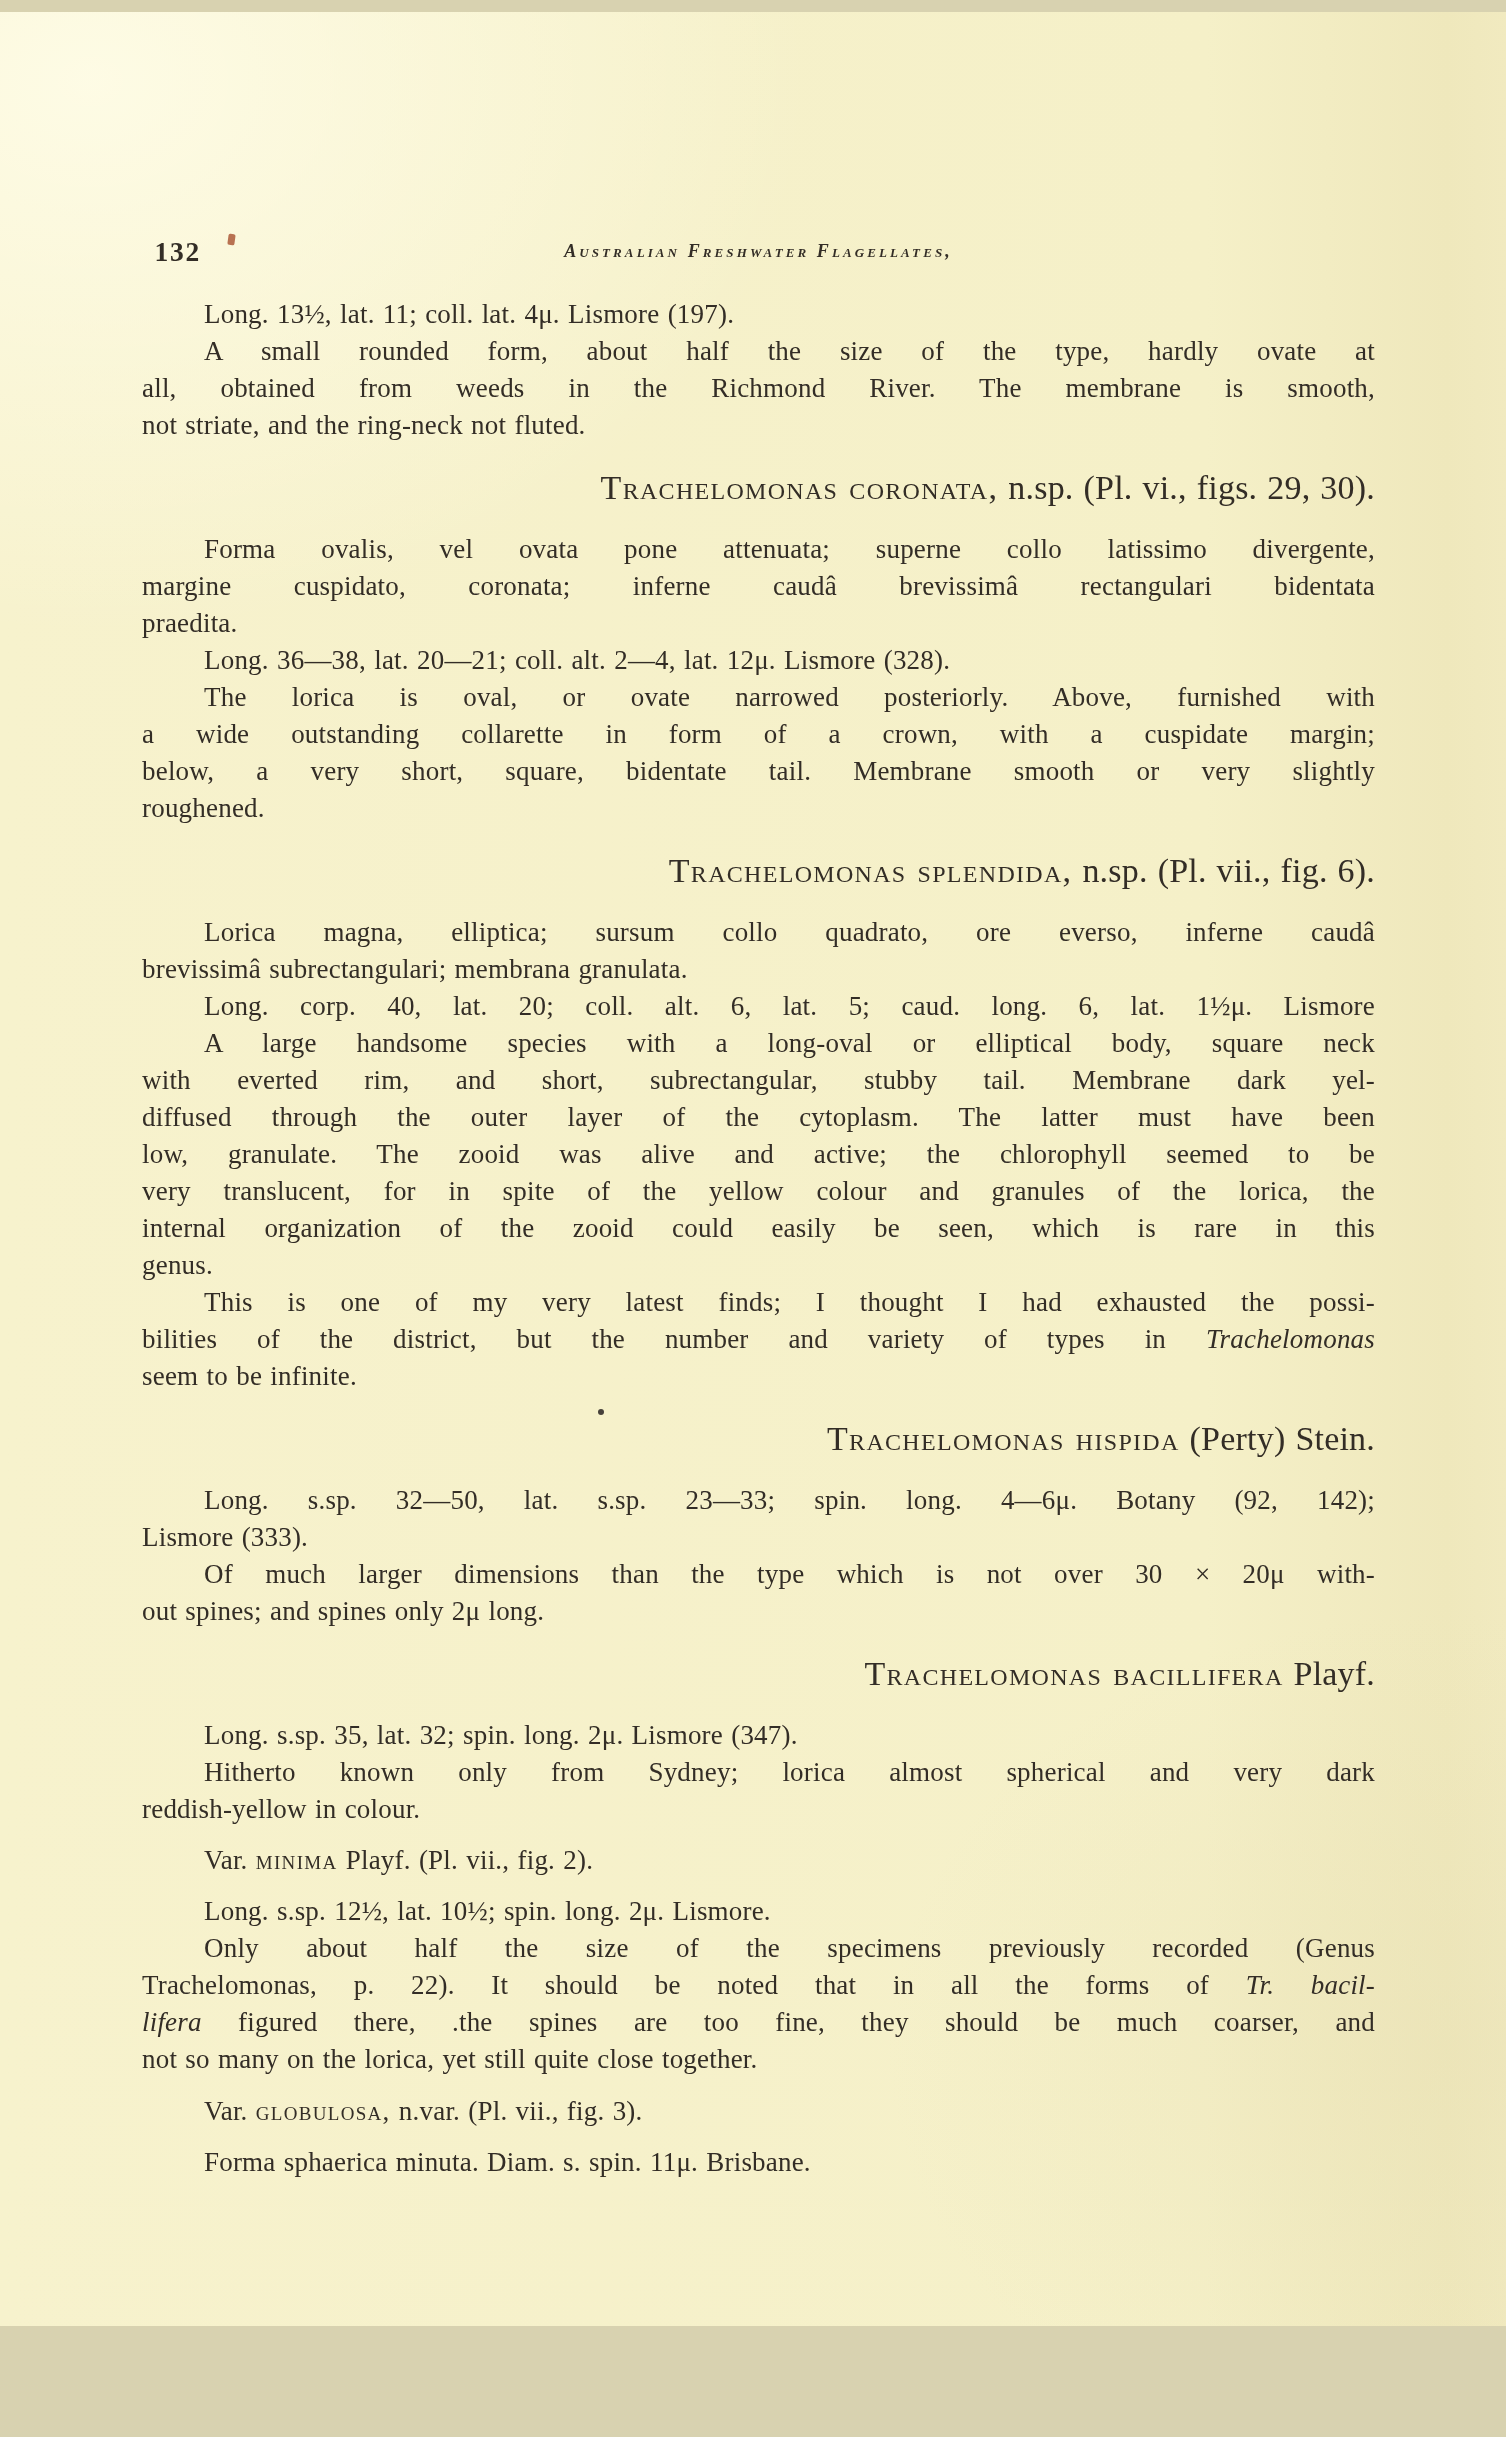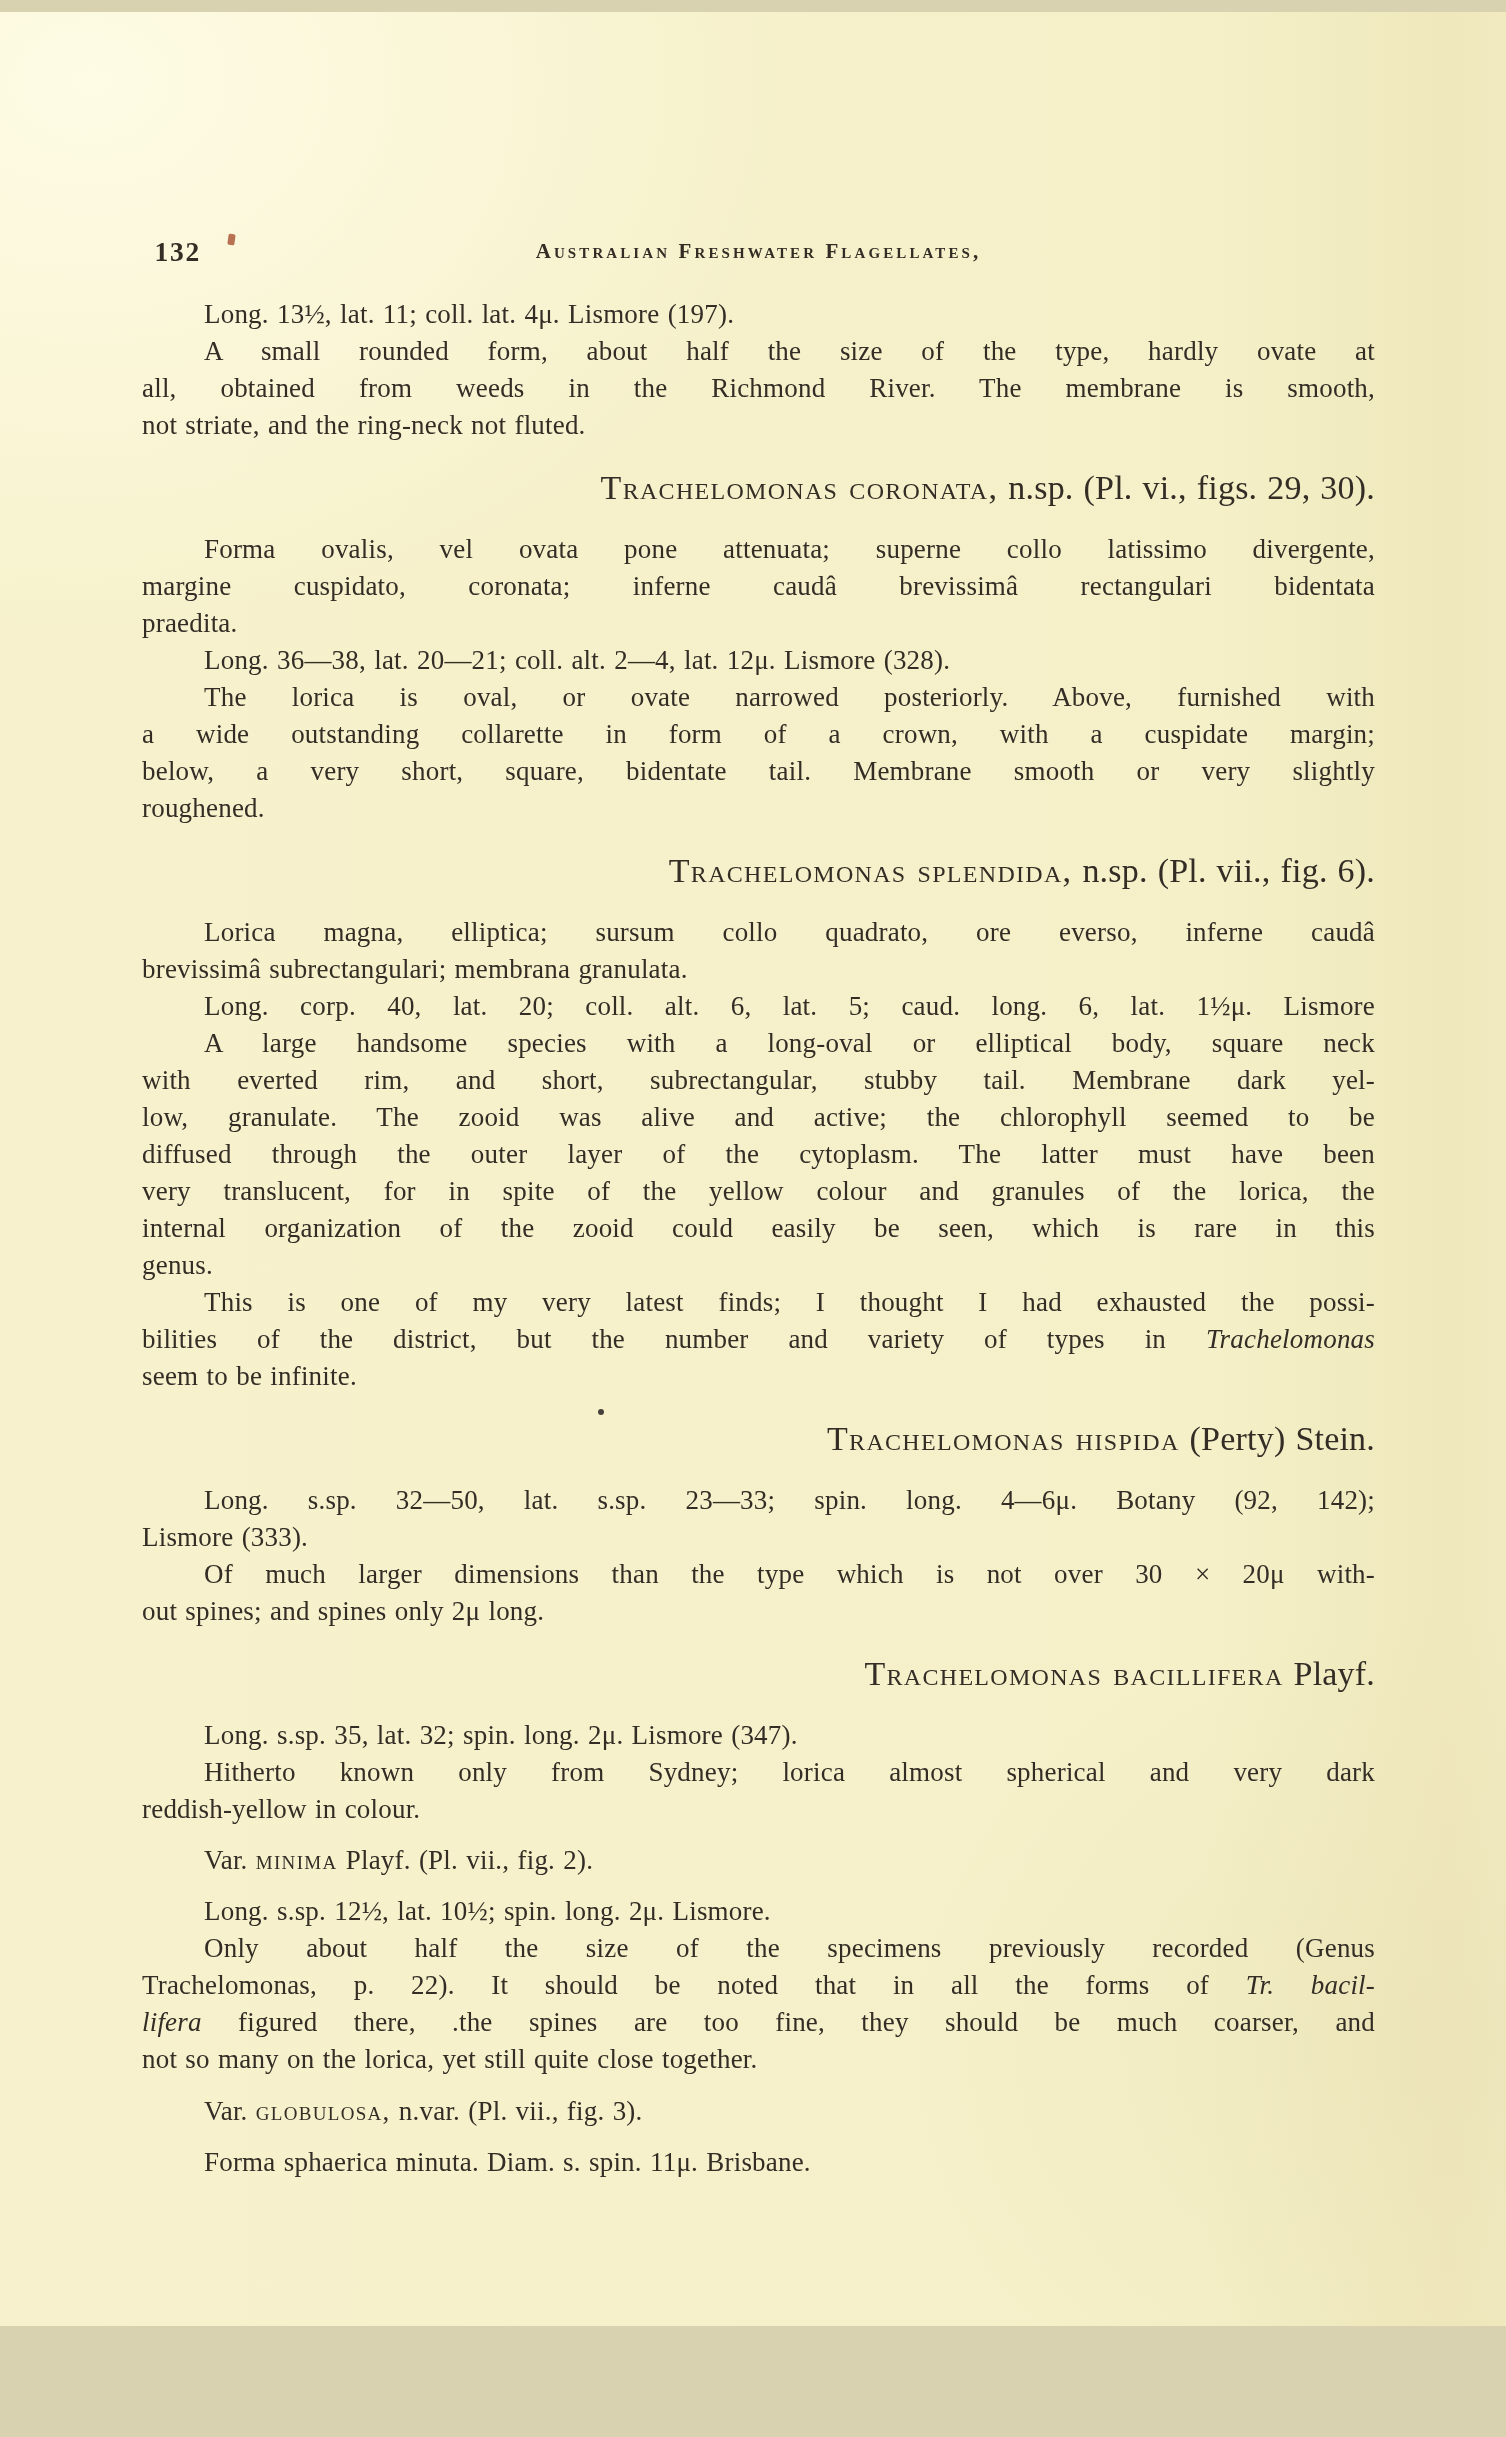--- a/index.html
+++ b/index.html
@@ -31,22 +31,23 @@
     position: absolute; left: 86px; top: 1.8px;
     width: 7.1px; height: 10.7px;
     background: #a8502e; opacity: .8;
     border-radius: 1.8px;
     transform: rotate(8deg);
   }
   .runhead {
     text-align: center;
     font-variant: small-caps;
     font-weight: bold;
-    font-size: 21px;
+    font-size: 18px;
     letter-spacing: 3.1px;
+    font-style: italic;
   }
   
   #flow {
     position: absolute;
     top: 284px; left: 142px; width: 1233px;
     font-size: 27px; line-height: 37px;
     letter-spacing: 0.2px;
     word-spacing: 1.3px;
   }
   .line { white-space: nowrap; }
@@ -103,22 +104,22 @@
       <div class="line ind j"><span>The lorica is oval, or ovate narrowed posteriorly. Above, furnished with</span></div>
       <div class="line j"><span>a wide outstanding collarette in form of a crown, with a cuspidate margin;</span></div>
       <div class="line j"><span>below, a very short, square, bidentate tail. Membrane smooth or very slightly</span></div>
       <div class="line"><span>roughened.</span></div>
       <div class="heading"><span class="sc">Trachelomonas splendida,</span><span> n.sp. (Pl. vii., fig. 6).</span></div>
       <div class="line ind j"><span>Lorica magna, elliptica; sursum collo quadrato, ore everso, inferne caudâ</span></div>
       <div class="line"><span>brevissimâ subrectangulari; membrana granulata.</span></div>
       <div class="line ind j"><span>Long. corp. 40, lat. 20; coll. alt. 6, lat. 5; caud. long. 6, lat. 1½μ. Lismore</span></div>
       <div class="line ind j"><span>A large handsome species with a long-oval or elliptical body, square neck</span></div>
       <div class="line j"><span>with everted rim, and short, subrectangular, stubby tail. Membrane dark yel-</span></div>
+      <div class="line j"><span>diffused through the outer layer of the cytoplasm. The latter must have been</span></div>
       <div class="line j"><span>low, granulate. The zooid was alive and active; the chlorophyll seemed to be</span></div>
-      <div class="line j"><span>diffused through the outer layer of the cytoplasm. The latter must have been</span></div>
       <div class="line j"><span>very translucent, for in spite of the yellow colour and granules of the lorica, the</span></div>
       <div class="line j"><span>internal organization of the zooid could easily be seen, which is rare in this</span></div>
       <div class="line"><span>genus.</span></div>
       <div class="line ind j"><span>This is one of my very latest finds; I thought I had exhausted the possi-</span></div>
       <div class="line j"><span>bilities of the district, but the number and variety of types in </span><span class="it">Trachelomonas</span></div>
       <div class="line"><span>seem to be infinite.</span></div>
       <div class="heading"><span class="dot"></span><span class="sc">Trachelomonas hispida</span><span> (Perty) Stein.</span></div>
       <div class="line ind j"><span>Long. s.sp. 32—50, lat. s.sp. 23—33; spin. long. 4—6μ. Botany (92, 142);</span></div>
       <div class="line"><span>Lismore (333).</span></div>
       <div class="line ind j"><span>Of much larger dimensions than the type which is not over 30 × 20μ with-</span></div>

